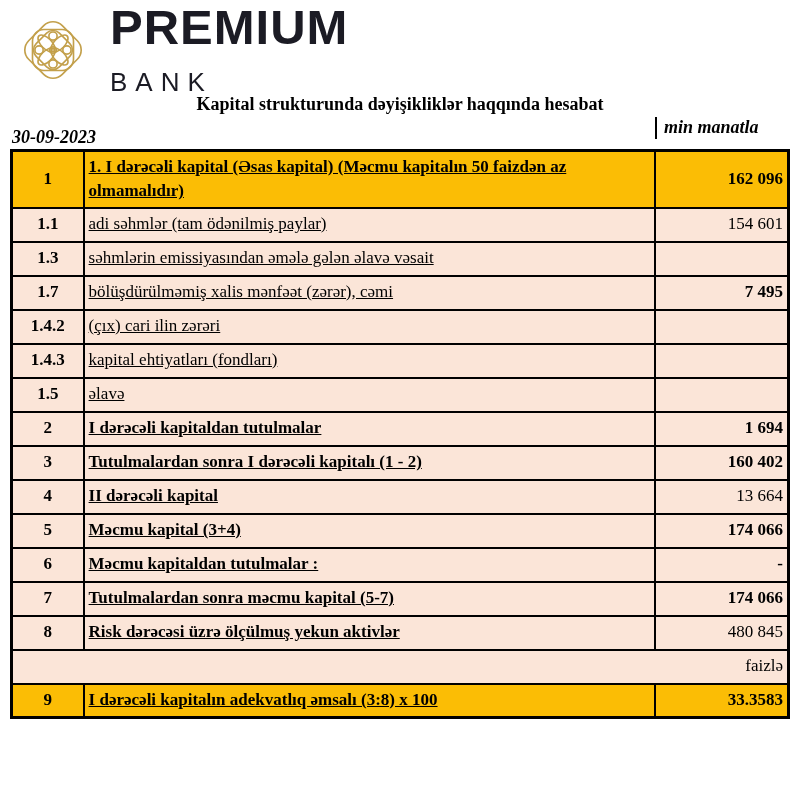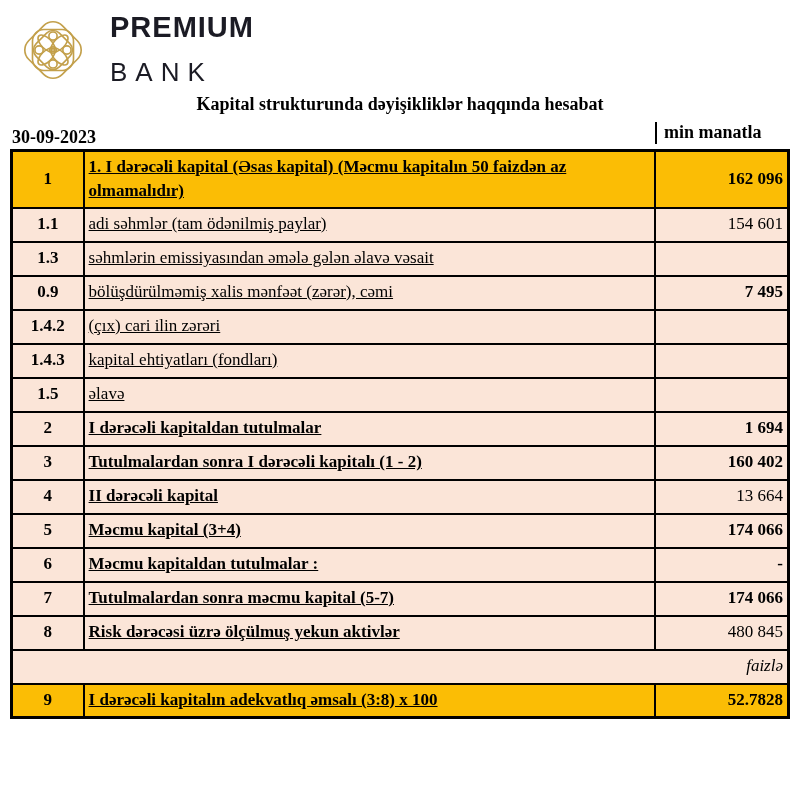--- a/index.html
+++ b/index.html
@@ -20,36 +20,37 @@
   }
   
   .logo-row{
     display:flex;align-items:center;gap:16px;
     padding:6px 0 0 12px;height:94px;
   }
   .emblem{width:82px;height:82px;flex:0 0 auto;}
   .brand-text{display:flex;flex-direction:column;justify-content:center;}
   .brand-top{
     font-family:"Liberation Sans","DejaVu Sans",sans-serif;
-    font-weight:bold;font-size:29px;line-height:1;
+    font-weight:bold;font-size:49px;line-height:1;
     letter-spacing:1px;color:var(--brand);
   }
   .brand-bottom{
     font-family:"Liberation Sans","DejaVu Sans",sans-serif;
     font-weight:400;font-size:26px;line-height:1.15;
     letter-spacing:8px;color:var(--brand);margin-top:16px;
   }
   
   .report-title{
     text-align:center;font-weight:bold;font-size:18px;
   }
   .subheader{
     margin:2px 10px 0 10px;
-    display:flex;justify-content:space-between;align-items:center;
+    display:flex;justify-content:space-between;align-items:flex-start;
     height:32px;
+    font-style:italic;
   }
   .report-date{
     font-weight:bold;font-size:18px;align-self:flex-end;
     padding-left:2px;line-height:1.2;
   }
   .unit-cell{
     width:135px;border-left:2px solid var(--border);
     display:flex;align-items:flex-end;
     font-weight:bold;font-size:18px;line-height:1.2;
     padding-left:7px;
@@ -72,21 +73,21 @@
   tr{height:34px;}
   tr.tall{height:57px;}
   tr.tall td{white-space:normal;line-height:1.45;}
   tr.hl td{background:var(--hl);}
   tr.tint td{background:var(--tint);}
   td.num{text-align:center;font-weight:bold;}
   td.label{text-align:left;padding-left:6px;text-decoration:underline;}
   td.value{text-align:right;padding-right:7px;}
   td.b{font-weight:bold;}
   td.span-label{
-    text-align:right;font-style:italic;font-size:17px;
+    text-align:right;font-size:17px;
     padding-right:7px;
   }
 </style>
 </head>
 <body>
 
 <div class="logo-row">
   <svg class="emblem" viewBox="0 0 100 100" aria-hidden="true">
     <g fill="none" stroke="#c3a04b" stroke-width="2">
       <rect x="21" y="21" width="58" height="58" rx="16" transform="rotate(45 50 50)"></rect>
@@ -132,21 +133,21 @@
         <td class="num">1.1</td>
         <td class="label">adi səhmlər (tam ödənilmiş paylar)</td>
         <td class="value">154 601</td>
       </tr>
       <tr class="tint">
         <td class="num">1.3</td>
         <td class="label">səhmlərin emissiyasından əmələ gələn  əlavə vəsait</td>
         <td class="value"></td>
       </tr>
       <tr class="tint">
-        <td class="num">0.9</td>
+        <td class="num">1.7</td>
         <td class="label">bölüşdürülməmiş xalis mənfəət (zərər), cəmi</td>
         <td class="value b">7 495</td>
       </tr>
       <tr class="tint">
         <td class="num">1.4.2</td>
         <td class="label">(çıx) cari ilin zərəri</td>
         <td class="value"></td>
       </tr>
       <tr class="tint">
         <td class="num">1.4.3</td>
@@ -192,16 +193,16 @@
         <td class="num">8</td>
         <td class="label b">Risk dərəcəsi üzrə ölçülmuş  yekun aktivlər</td>
         <td class="value">480 845</td>
       </tr>
       <tr class="tint">
         <td class="span-label" colspan="3">faizlə</td>
       </tr>
       <tr class="hl">
         <td class="num">9</td>
         <td class="label b">I dərəcəli  kapitalın  adekvatlıq əmsalı (3:8) x 100</td>
-        <td class="value b">52.7828</td>
+        <td class="value b">33.3583</td>
       </tr>
     </tbody>
 </table>
 
 </body></html>

